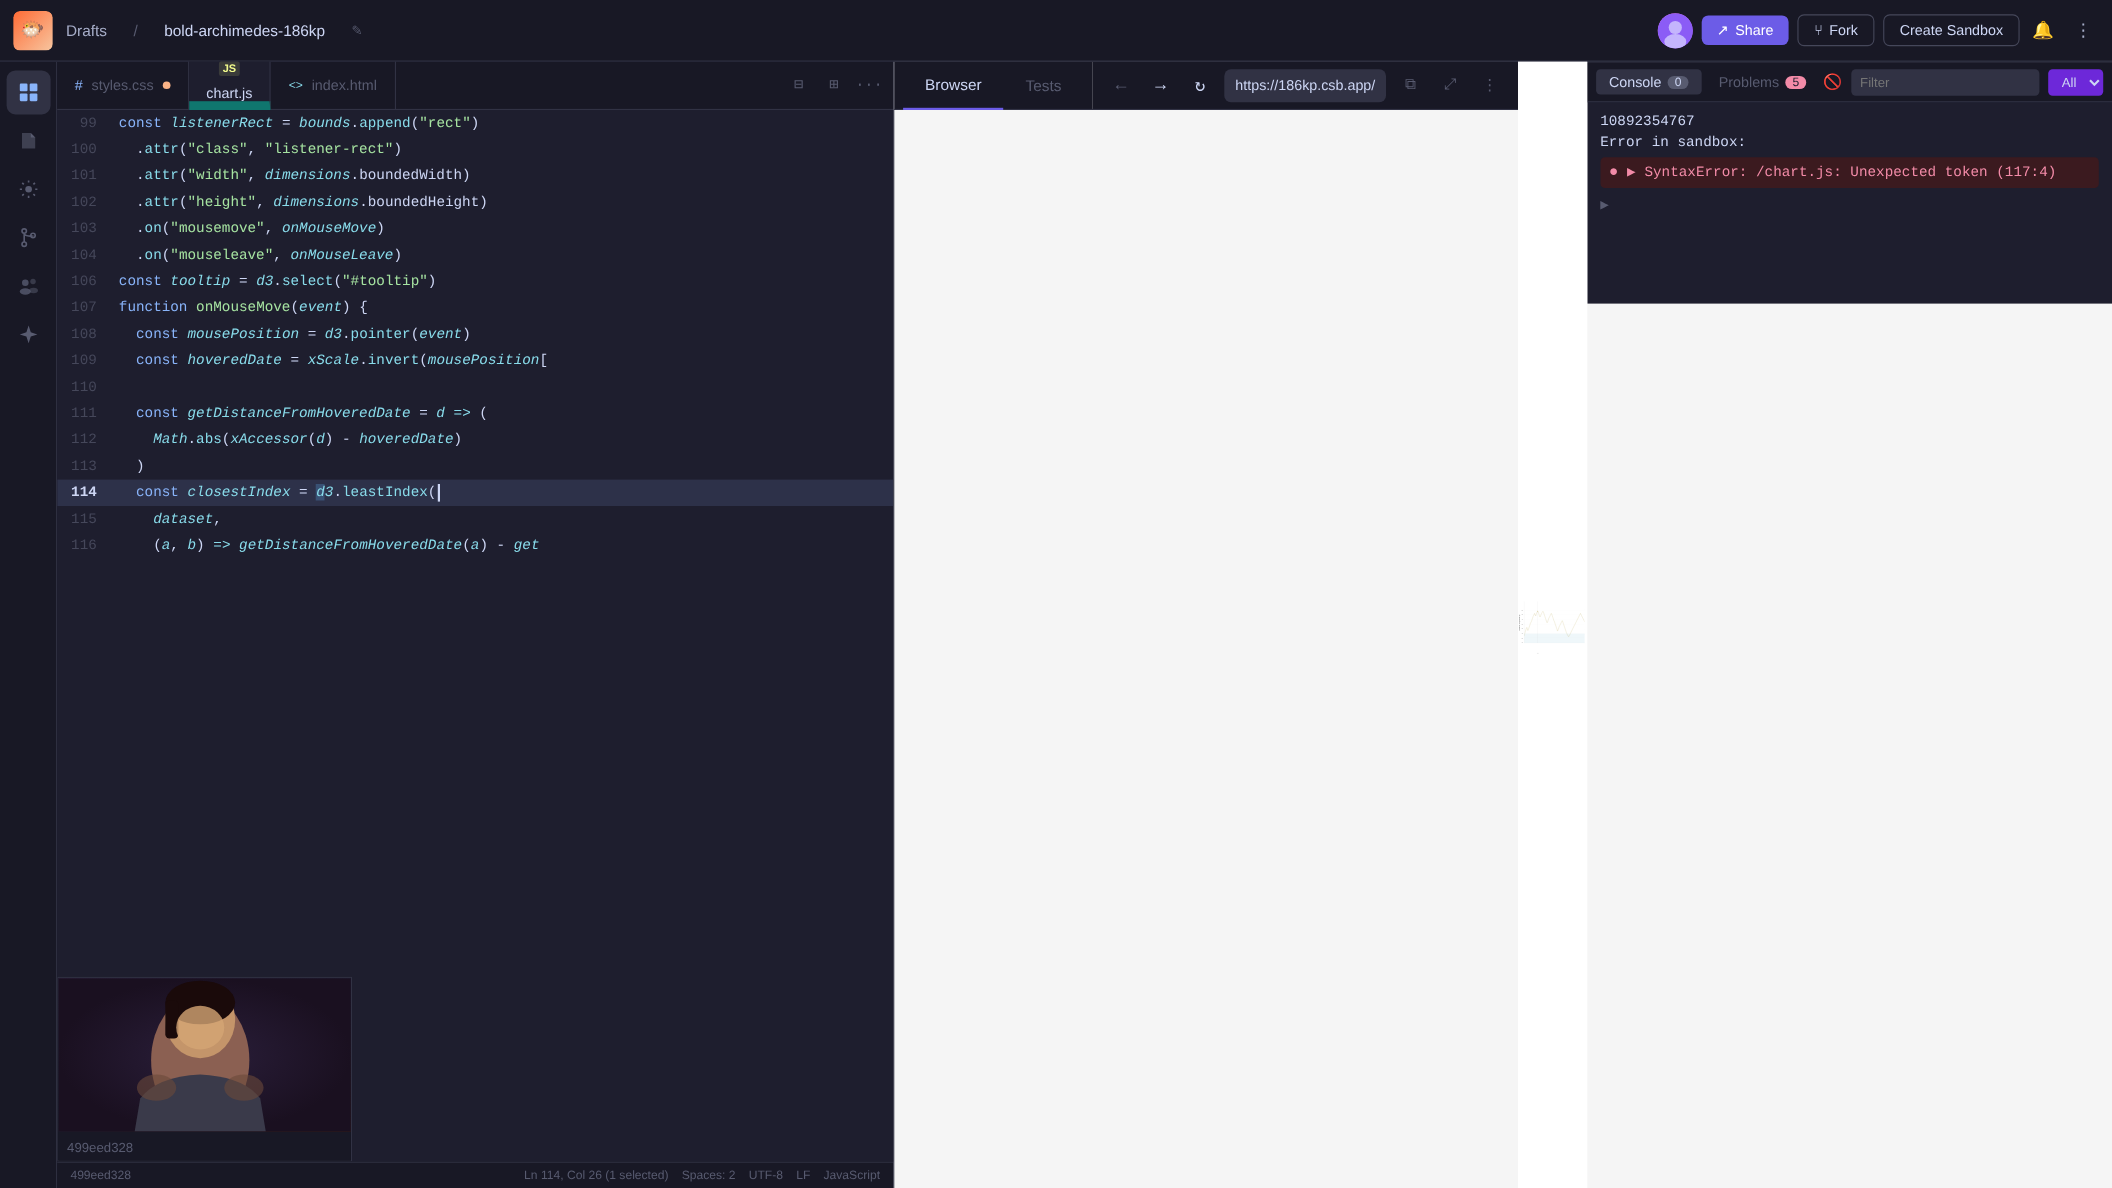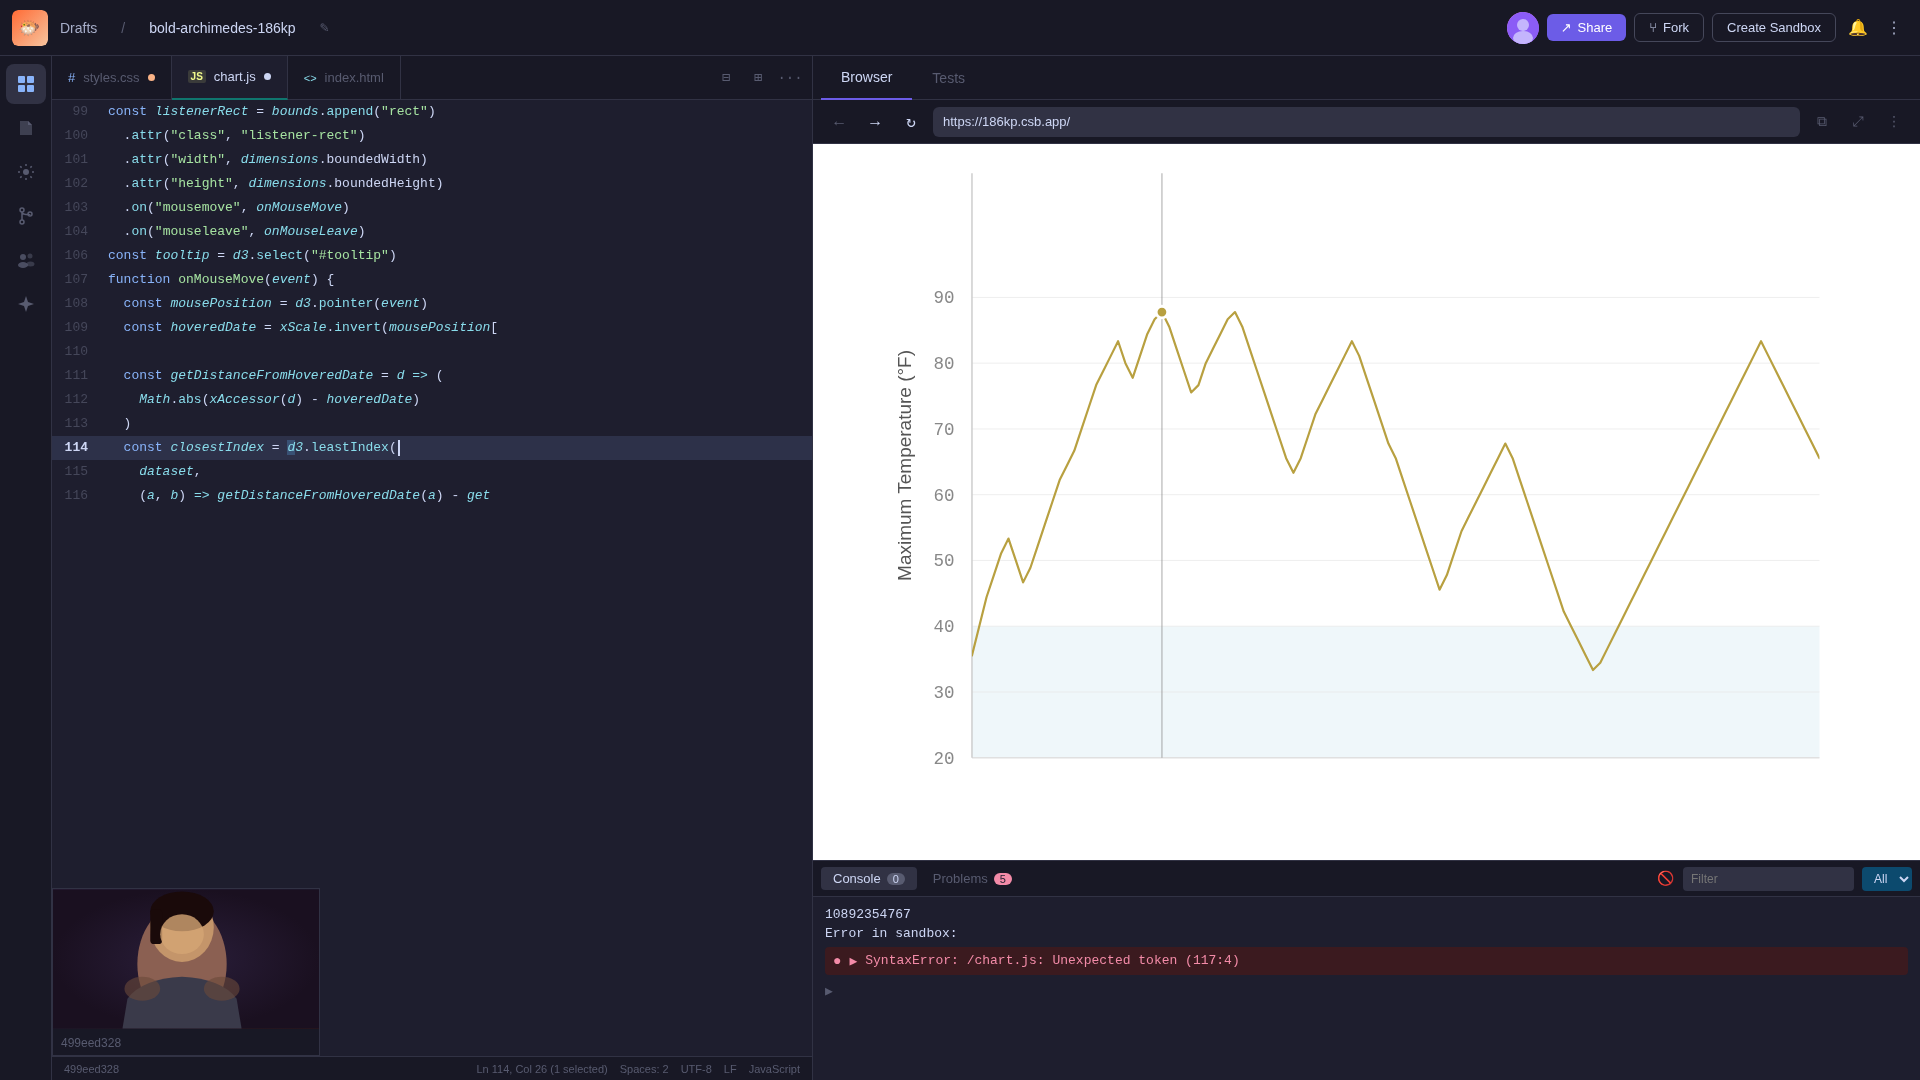--- a/index.html
+++ b/index.html
@@ -185,21 +185,22 @@
       cursor: pointer;
       color: #585b70;
       border-right: 1px solid #313244;
       font-size: 13px;
       font-family: -apple-system, BlinkMacSystemFont, sans-serif;
       position: relative;
     }
     .tab.active {
       background: #1e1e2e;
       color: #cdd6f4;
-      border-bottom: 2px solid #0f766e;
+      border-bottom: 8px solid #0f766e;
+      flex-direction: column;
     }
     .tab .tab-icon { font-size: 13px; }
     .tab .dot-modified {
       width: 7px;
       height: 7px;
       border-radius: 50%;
       background: #cdd6f4;
       display: inline-block;
     }
     .tab .dot-modified.orange { background: #fab387; }
@@ -326,21 +327,20 @@
     .status-bar-right {
       margin-left: auto;
       display: flex;
       gap: 12px;
     }
 
     
     .browser-panel {
       flex: 1;
       display: flex;
-      flex-direction: column;
       background: #f5f5f5;
       border-left: 1px solid #313244;
     }
 
     
     .browser-tabs {
       height: 44px;
       background: #181825;
       display: flex;
       align-items: center;
@@ -469,27 +469,28 @@
       background: #313244;
       border: none;
       border-radius: 4px;
       padding: 0 8px;
       color: #cdd6f4;
       font-size: 12px;
       font-family: -apple-system, BlinkMacSystemFont, sans-serif;
     }
     .filter-select {
       height: 24px;
-      background: #0c4a6e;
+      background: #6d28d9;
       border: none;
       border-radius: 4px;
       padding: 0 8px;
       color: #cdd6f4;
       font-size: 12px;
       font-family: -apple-system, BlinkMacSystemFont, sans-serif;
+      text-align: center;
     }
     .console-content {
       flex: 1;
       overflow-y: auto;
       padding: 8px 12px;
       font-family: 'Menlo', 'Monaco', 'Courier New', monospace;
       font-size: 13px;
     }
     .console-line {
       padding: 2px 0;

